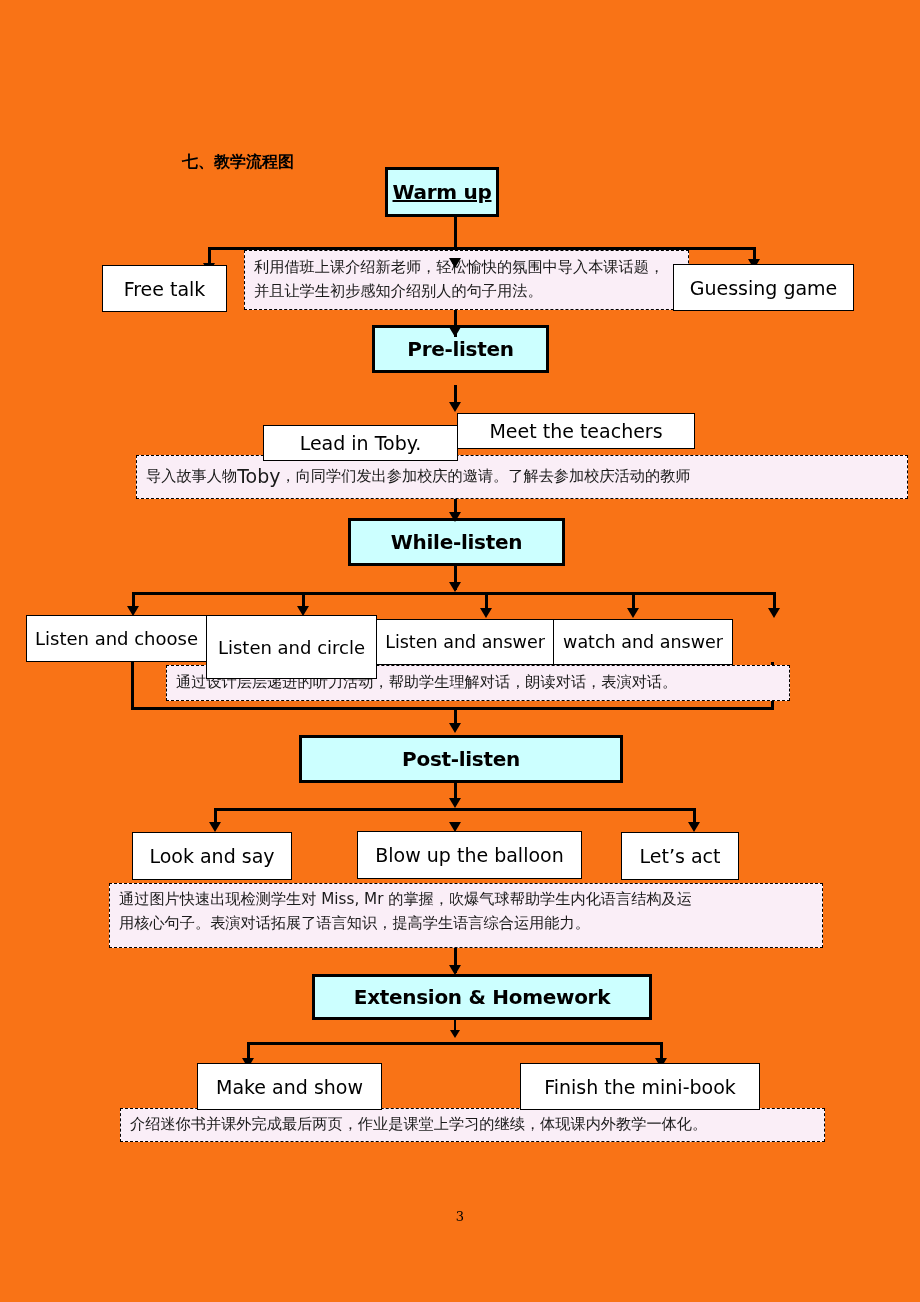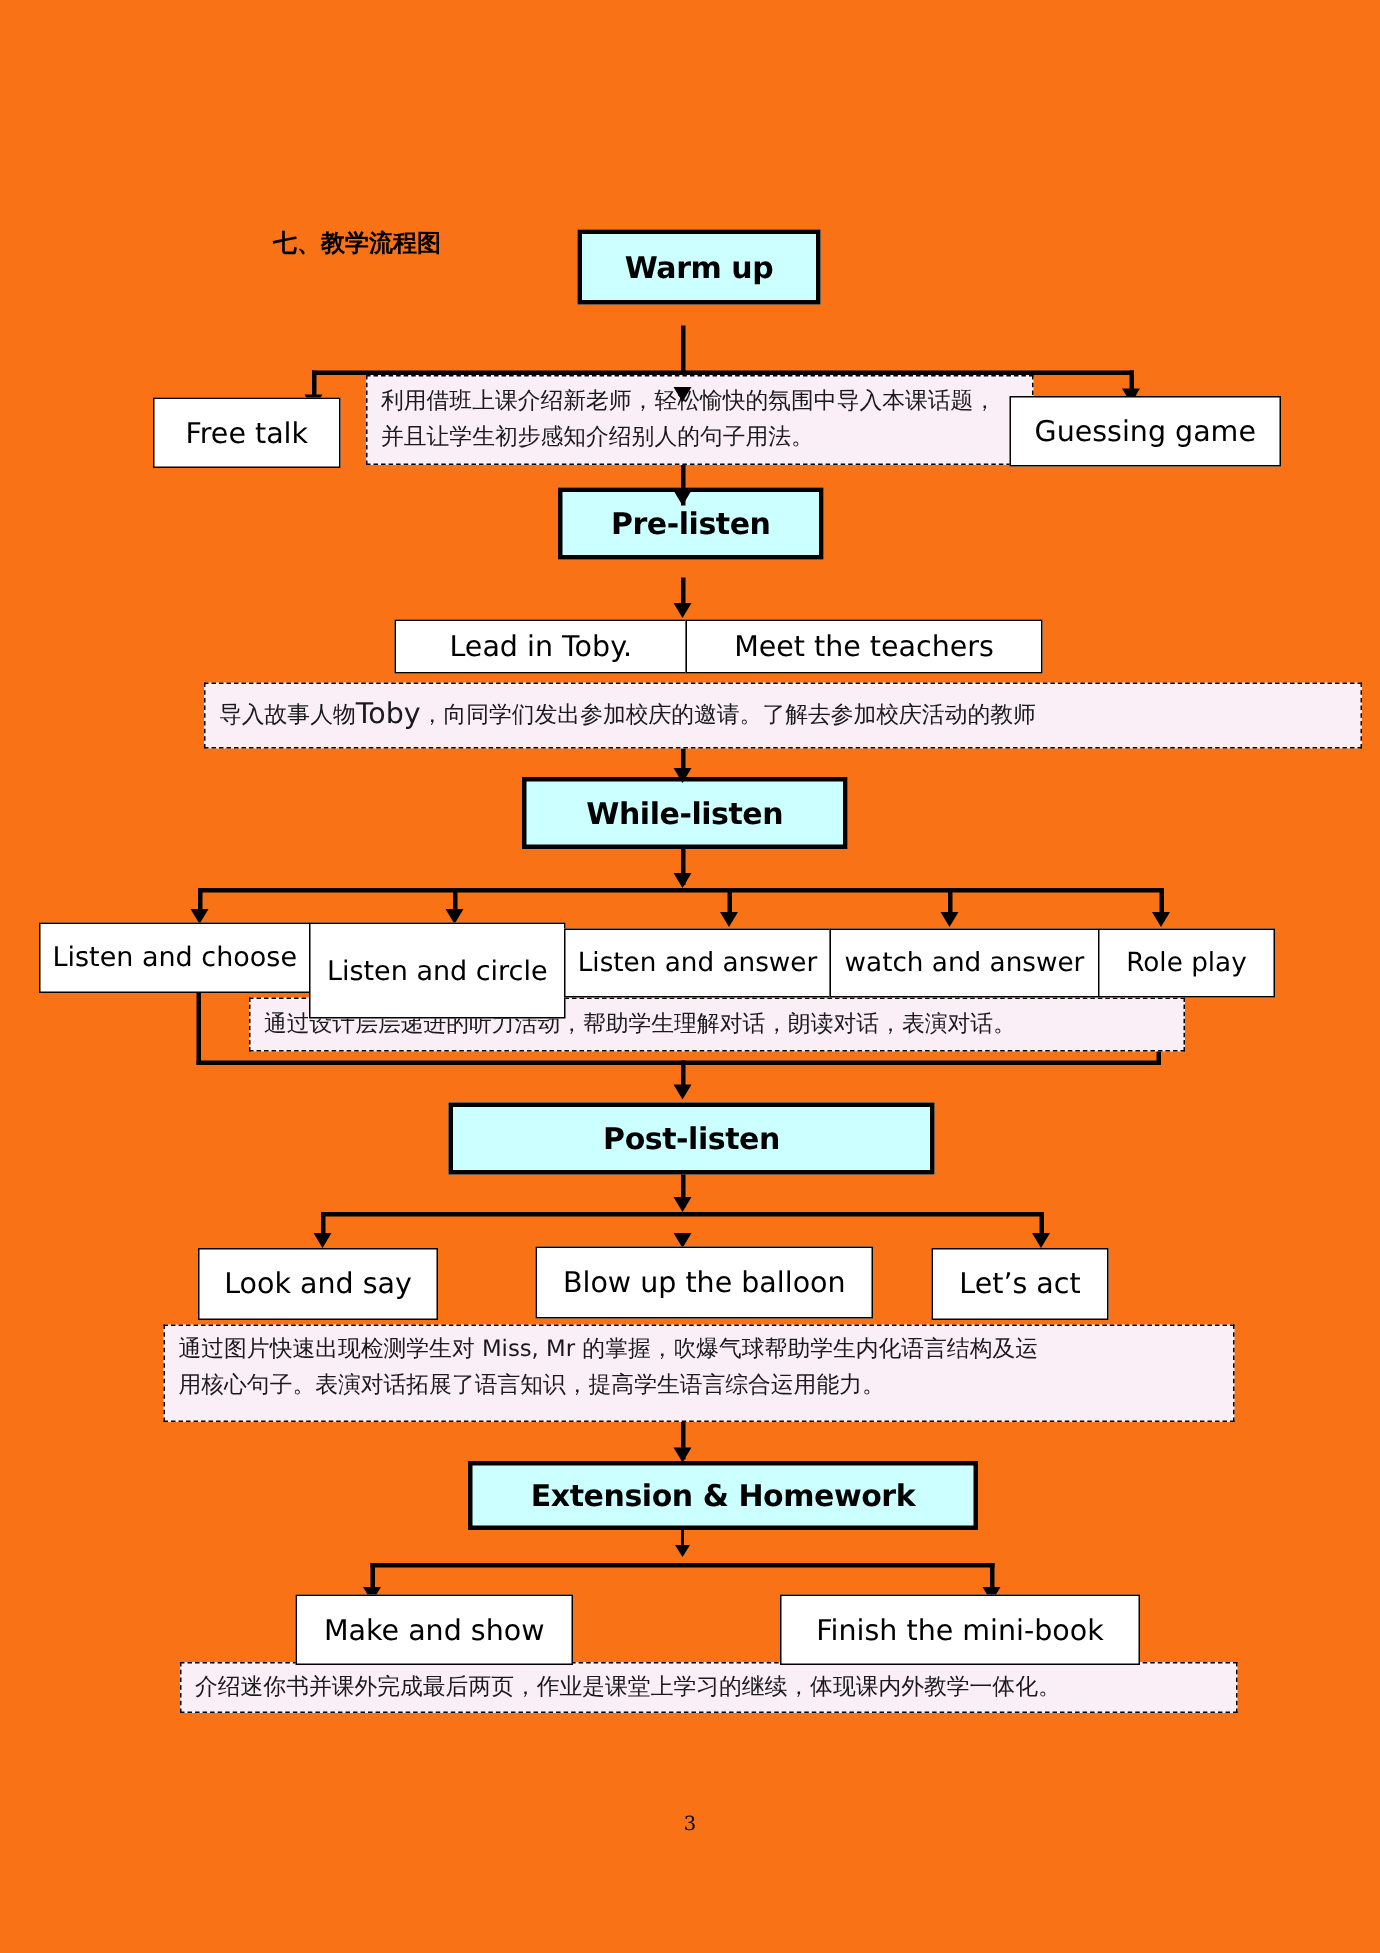--- a/index.html
+++ b/index.html
@@ -109,21 +109,21 @@
     width: 40px;
   }
 </style>
 </head>
 <body>
 
 <div id="page">
 
   <div class="abs doc-title" style="left:182px; top:152px;">七、教学流程图</div>
 
-  <div class="abs stage-box" style="left:385px; top:153px; width:162px; height:50px;">Warm up</div>
+  <div class="abs stage-box" style="left:385px; top:167px; width:114px; height:50px;text-decoration:underline;">Warm up</div>
 
   <div class="ln-v" style="left:454px; top:217px; height:33px;"></div>
   <div class="ln-h" style="left:208px; top:247px; width:548px;"></div>
   <div class="ln-v" style="left:208px; top:247px; height:20px;"></div>
   <div class="ln-v" style="left:753px; top:247px; height:20px;"></div>
   <div class="ln-v" style="left:454px; top:247px; height:14px;"></div>
   <div class="arrow-d" style="left:203px; top:263px;"></div>
   <div class="arrow-d" style="left:748px; top:259px;"></div>
   <div class="arrow-d" style="left:449px; top:258px;"></div>
 
@@ -136,21 +136,21 @@
   </div>
 
   <div class="ln-v" style="left:454px; top:310px; height:27px;"></div>
   <div class="arrow-d" style="left:449px; top:327px;"></div>
 
   <div class="abs stage-box" style="left:372px; top:325px; width:177px; height:48px;">Pre-listen</div>
 
   <div class="ln-v" style="left:454px; top:385px; height:22px;"></div>
   <div class="arrow-d" style="left:449px; top:402px;"></div>
 
-  <div class="abs act-box" style="left:263px; top:413px; width:195px; height:36px;">Lead in Toby.</div>
+  <div class="abs act-box" style="left:263px; top:425px; width:195px; height:36px;">Lead in Toby.</div>
   <div class="abs act-box" style="left:457px; top:413px; width:238px; height:36px;">Meet the teachers</div>
 
   <div class="abs note-box" style="left:136px; top:455px; width:772px; height:44px; display:flex; align-items:center;">
     <span>导入故事人物 </span>
       <span class="big-en">Toby</span>
       <span>，向同学们发出参加校庆的邀请。了解去参加校庆活动的教师</span>
   </div>
 
   <div class="ln-v" style="left:454px; top:499px; height:19px;"></div>
   <div class="arrow-d" style="left:449px; top:512px;"></div>
@@ -168,21 +168,20 @@
   <div class="arrow-d" style="left:127px; top:606px;"></div>
   <div class="arrow-d" style="left:297px; top:606px;"></div>
   <div class="arrow-d" style="left:480px; top:608px;"></div>
   <div class="arrow-d" style="left:627px; top:608px;"></div>
   <div class="arrow-d" style="left:768px; top:608px;"></div>
 
   <div class="abs act-box" style="left:26px; top:615px; width:181px; height:47px; font-size:18px;">Listen and choose</div>
   <div class="abs act-box" style="left:206px; top:615px; width:171px; height:64px; font-size:18px;">Listen and circle</div>
   <div class="abs act-box" style="left:376px; top:619px; width:178px; height:46px; font-size:17.5px;">Listen and answer</div>
   <div class="abs act-box" style="left:553px; top:619px; width:180px; height:46px; font-size:17.5px;">watch and answer</div>
-  <div class="abs act-box" style="left:732px; top:619px; width:118px; height:46px; font-size:17.5px;">Role play</div>
 
   <div class="abs note-box" style="left:166px; top:665px; width:624px; height:36px; display:flex; align-items:center;">
     <span>通过设计层层递进的听力活动，帮助学生理解对话，朗读对话，表演对话。</span>
   </div>
 
   <div class="ln-v" style="left:131px; top:662px; height:48px;"></div>
   <div class="ln-v" style="left:771px; top:662px; height:48px;"></div>
   <div class="ln-h" style="left:131px; top:707px; width:643px;"></div>
   <div class="ln-v" style="left:454px; top:707px; height:21px;"></div>
   <div class="arrow-d" style="left:449px; top:723px;"></div>

